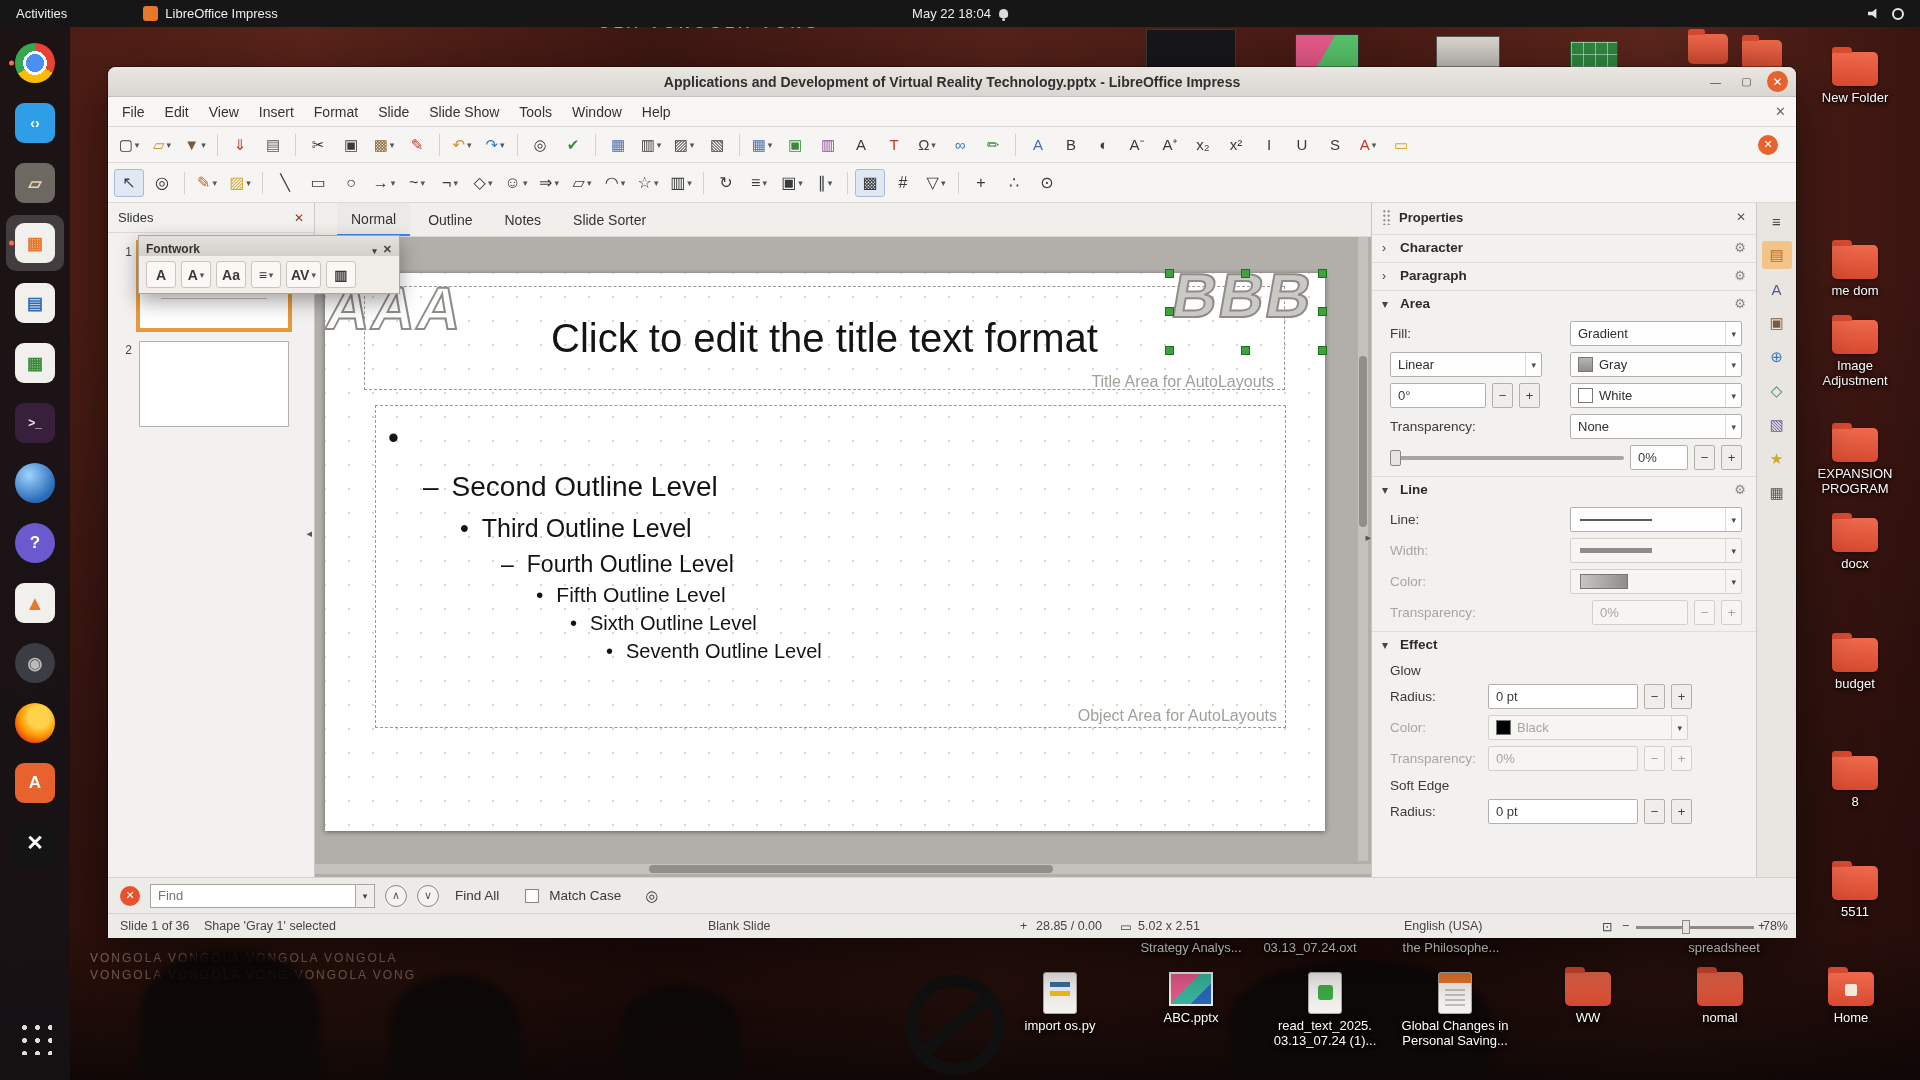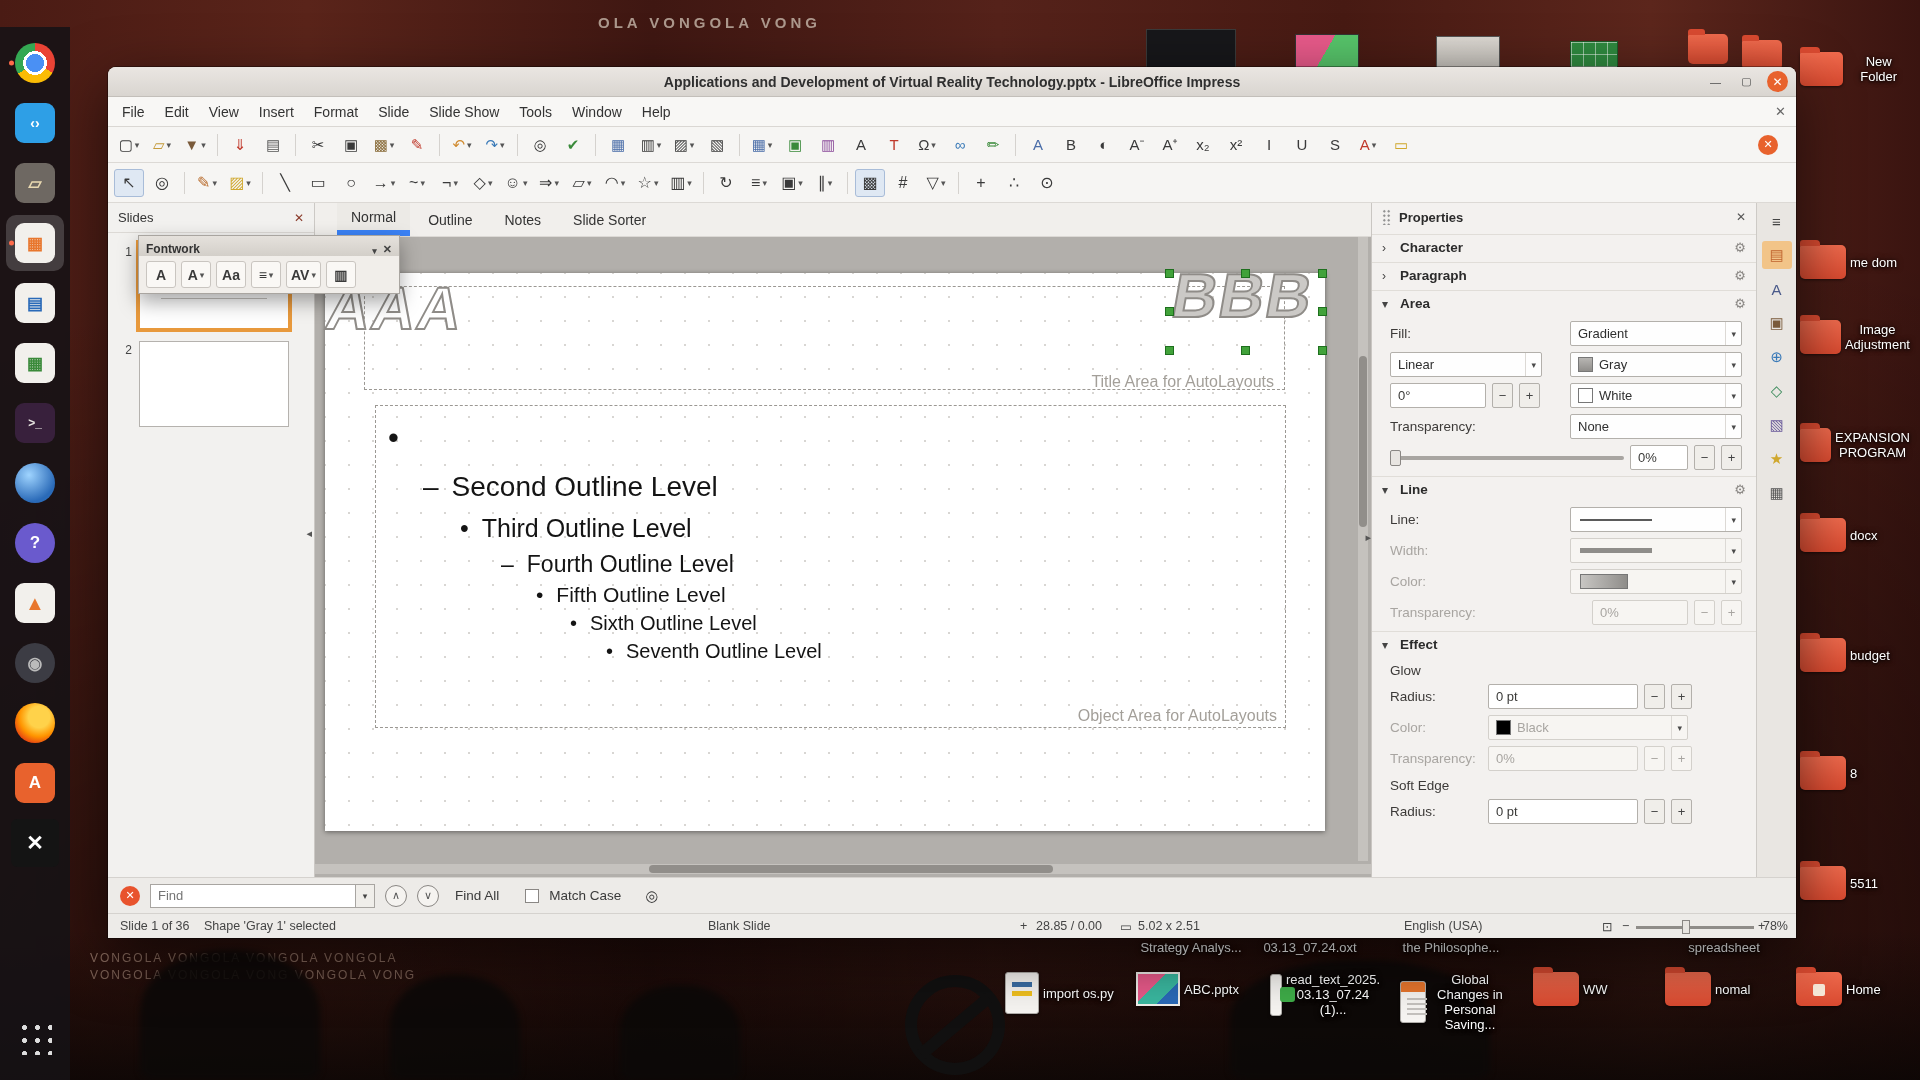--- a/index.html
+++ b/index.html
@@ -22,21 +22,21 @@
     background-image:linear-gradient(rgba(255,255,255,.5) 1px,transparent 1px),linear-gradient(90deg,rgba(255,255,255,.5) 1px,transparent 1px);background-size:12px 12px;}
   .wp-folder{position:absolute;width:40px;height:30px;background:linear-gradient(#ef6a4d,#d94a30);border-radius:2px 5px 5px 5px;}
   .wp-folder::before{content:"";position:absolute;top:-5px;left:0;width:17px;height:6px;background:#d94a30;border-radius:3px 3px 0 0;}
   .wp-ban{position:absolute;left:905px;top:975px;width:100px;height:100px;border:12px solid #111;border-radius:50%;opacity:.95;}
   .wp-ban::after{content:"";position:absolute;left:-6px;top:33px;width:88px;height:12px;background:#111;transform:rotate(-40deg);}
   .wp-sil{position:absolute;background:#0c0908;border-radius:48% 48% 8% 8%;filter:blur(3px);opacity:.88;}
   .wp-band{position:absolute;left:0;top:930px;width:1920px;height:150px;background:linear-gradient(transparent,rgba(8,5,4,.8));}
 
   
   #desktop-right-icons,#desktop-bottom-icons,#desktop-float-labels{position:absolute;inset:0;pointer-events:none;}
-  .dt-icon{position:absolute;left:1800px;width:110px;display:flex;flex-direction:row;align-items:center;gap:4px;}
+  .dt-icon{position:absolute;left:1800px;width:110px;display:flex;flex-direction:column;align-items:center;gap:4px;}
   .dt-icon.bottom{top:972px;width:110px;}
   .dt-label{font-size:13px;color:#fff;text-shadow:0 1px 3px #000,0 0 6px rgba(0,0,0,.8);text-align:center;white-space:pre-line;line-height:15px;}
   .dt-label.float{position:absolute;top:940px;width:130px;}
   .folder-shape,.k-folder,.k-home-folder{width:46px;height:34px;background:linear-gradient(180deg,#ef6a4d,#d94a30);border-radius:2px 5px 5px 5px;position:relative;box-shadow:0 1px 3px rgba(0,0,0,.55);}
   .folder-shape::before,.k-folder::before,.k-home-folder::before{content:"";position:absolute;top:-5px;left:0;width:20px;height:6px;background:#d94a30;border-radius:3px 4px 0 0;}
   .k-home-folder::after{content:"";position:absolute;left:17px;top:12px;width:12px;height:12px;background:#f7e9d9;border-radius:2px;}
   .k-py-file,.k-plugin-file,.k-doc-file{width:34px;height:42px;background:#f7f5f2;border:1px solid #b0ada9;border-radius:3px;position:relative;box-shadow:0 1px 3px rgba(0,0,0,.5);}
   .k-py-file::after{content:"";position:absolute;left:6px;top:9px;width:20px;height:5px;background:#3a6ea5;box-shadow:0 9px 0 #f2c11e;}
   .k-plugin-file::after{content:"";position:absolute;left:9px;top:12px;width:15px;height:15px;background:#3fae49;border-radius:3px;}
   .k-doc-file::after{content:"";position:absolute;left:0;top:0;right:0;height:10px;background:#e8762d;border-radius:2px 2px 0 0;}
@@ -122,21 +122,21 @@
   .mini-fw{position:absolute;top:3px;font-size:10px;font-weight:bold;color:#cfcdc9;-webkit-text-stroke:.5px #9a9792;transform:skewX(-10deg);}
   .mini-fw.a{left:4px;color:#fff;}
   .mini-fw.b{right:4px;}
   .mini-line{position:absolute;height:1px;background:#c5c2be;left:14%;right:14%;}
   .split-arrow{position:absolute;font-size:11px;color:#555;z-index:5;}
 
   
   .main-area{flex:1;min-width:0;display:flex;flex-direction:column;position:relative;}
   .view-tabs{height:34px;display:flex;align-items:center;background:#f1efec;border-bottom:1px solid #dcd9d5;padding-left:22px;gap:4px;}
   .vtab{padding:0 14px;font-size:14px;color:#333;height:100%;display:flex;align-items:center;}
-  .vtab.active{border-bottom:6px solid #3b82f6;background:#eceae6;}
+  .vtab.active{border-bottom:2px solid #3b82f6;background:#eceae6;}
   .canvas{flex:1;position:relative;background:#b2afab;overflow:hidden;}
   .slide{position:absolute;left:10px;top:36px;width:1000px;height:558px;background:#fff;
     box-shadow:0 1px 5px rgba(0,0,0,.45);
     background-image:radial-gradient(circle,#d8d6d3 1px,transparent 1.3px);background-size:24px 24px;background-position:12px 12px;}
   .fw{position:absolute;font-weight:bold;transform:skewX(-10deg);letter-spacing:2px;line-height:1;}
   .fw-a{left:2px;top:6px;font-size:60px;color:#fff;-webkit-text-stroke:2px #8f8c88;text-shadow:0 0 1px #aaa;}
   .fw-b{left:848px;top:-8px;font-size:62px;color:#cbc9c6;-webkit-text-stroke:2px #8f8c88;}
   .titlebox{position:absolute;left:39px;top:13px;width:921px;height:104px;border:1px dashed #9b9893;
     display:flex;align-items:center;justify-content:center;}
   .slide-title{font-size:40px;color:#141414;}
@@ -318,20 +318,35 @@
         <div class="dt-label">Home</div>
       </div>
     </div>
   <div id="desktop-float-labels">
       <div class="dt-label float" style="left: 1126px;">Strategy Analys...</div>
       <div class="dt-label float" style="left: 1245px;">03.13_07.24.oxt</div>
       <div class="dt-label float" style="left: 1386px;">the Philosophe...</div>
       <div class="dt-label float" style="left: 1659px;">spreadsheet</div>
     </div>
 
+  <div id="topbar">
+    <span class="tb-left">Activities</span>
+    <span class="tb-app">
+      <span class="tb-appicon"></span>
+      <span>LibreOffice Impress</span>
+    </span>
+    <span class="tb-center">
+      <span>May 22 18:04</span>
+      <span class="icon-bell"></span>
+    </span>
+    <span class="tb-right">
+      <span class="icon-speaker"></span>
+      <span class="icon-power"></span>
+    </span>
+  </div>
 
   <div id="dock">
     <div style="display:flex;flex-direction:column;align-items:center;flex:1;width:100%;">
         <div class="dock-item">
           <span class="run-dot"></span>
           <span class="dicon ic-chrome"></span>
         </div>
         <div class="dock-item">
           <span class="dicon ic-code">‹›</span>
         </div>
@@ -672,20 +687,21 @@
         <div class="view-tabs">
             <div class="vtab active">Normal</div>
             <div class="vtab">Outline</div>
             <div class="vtab">Notes</div>
             <div class="vtab">Slide Sorter</div>
           </div>
         <div class="canvas">
           <div class="slide">
             <div class="fw fw-a">AAA</div>
             <div class="titlebox">
+              <div class="slide-title">Click to edit the title text format</div>
               <div class="area-label" style="right:10px;bottom:-2px">Title Area for AutoLayouts</div>
             </div>
             <div class="fw fw-b">BBB</div>
             <div class="sel-box">
               <span class="h-tl"></span>
               <span class="h-tm"></span>
               <span class="h-tr"></span>
               <span class="h-ml"></span>
               <span class="h-mr"></span>
               <span class="h-bl"></span>

